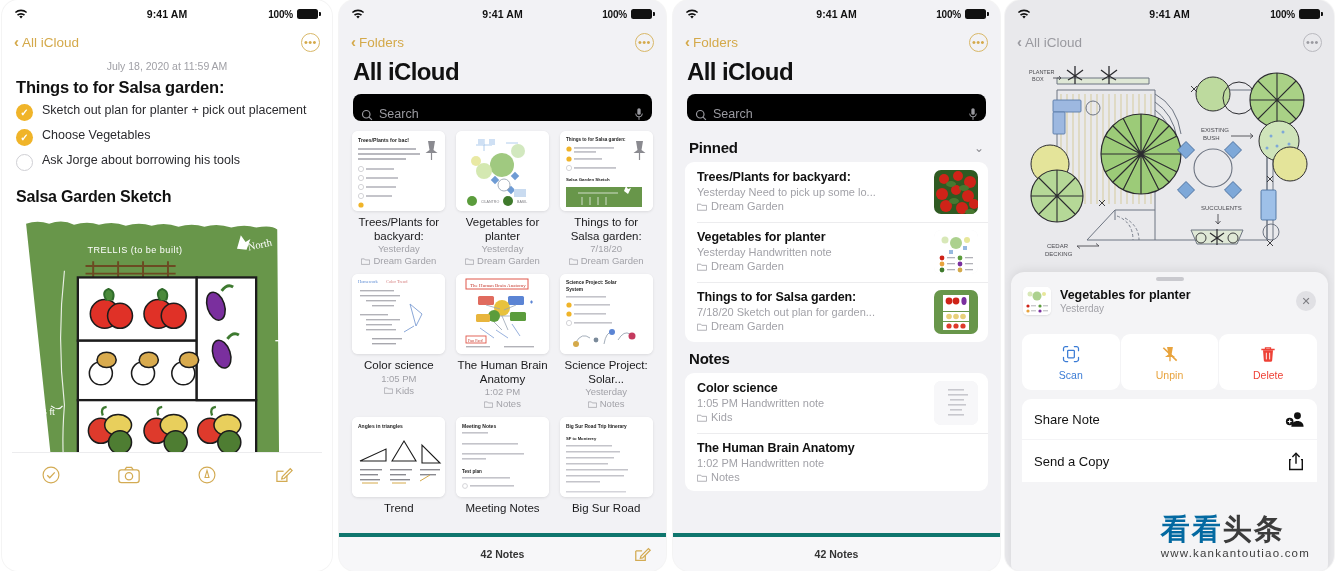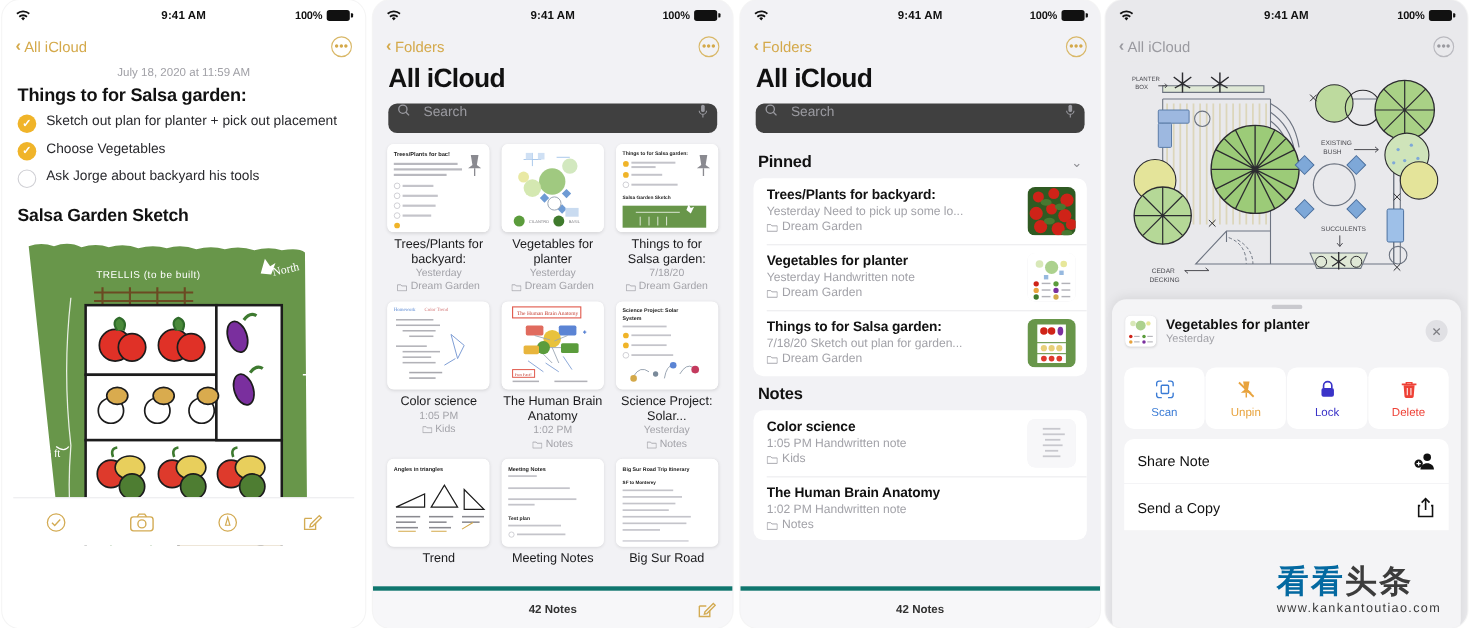--- a/index.html
+++ b/index.html
@@ -70,22 +70,22 @@
   .toolbar1 {
     position:absolute; left:0; right:0; bottom:0; height:44px; background:#fff;
     display:flex; align-items:center; justify-content:space-around;
     border-top:1px solid #ececee;
   }
   .tb-ic { color:#d3ab53; }
 
   
   .bigtitle { font-size:24px; font-weight:800; color:#111; padding: 2px 14px 8px; letter-spacing:-.6px;}
   .search {
-    margin: 0 14px 10px; height:27px; border-radius:8px; background:#404040;
-    display:flex; align-items:flex-start; gap:12px; padding: 0 8px;
+    margin: 0 14px 10px; height:27px; border-radius:8px; background:#000000;
+    display:flex; align-items:flex-end; gap:6px; padding: 0 8px;
   }
   .search .ph { font-size:12.5px; color:#9a9aa0; flex:1; }
   .mic { color:#9a9aa0; }
 
   
   .grid { padding: 0 12px; display:grid; grid-template-columns: repeat(3, 1fr); gap: 8px 8px; }
   .cell { display:flex; flex-direction:column; align-items:center; }
   .thumb {
     width: 93px; height: 80px; background:#fff; border-radius:6px;
     box-shadow: 0 1px 3px rgba(0,0,0,.10); overflow:hidden; position:relative;
@@ -179,21 +179,21 @@
       <div class="cl-row">
         <span class="cl-box done"></span>
         <span class="cl-text">Sketch out plan for planter + pick out placement</span>
       </div>
       <div class="cl-row">
         <span class="cl-box done"></span>
         <span class="cl-text">Choose Vegetables</span>
       </div>
       <div class="cl-row">
         <span class="cl-box todo"></span>
-        <span class="cl-text">Ask Jorge about backyard his tools</span>
+        <span class="cl-text">Ask Jorge about borrowing his tools</span>
       </div>
     </div>
 
     <div class="note-h2">Salsa Garden Sketch</div>
 
     <div class="sketch">
       <svg viewBox="0 0 310 290" width="310" height="278" style="display:block">
         <path d="M8 6 q12 -4 24 0 q14 -5 26 1 q14 -4 26 0 q15 -4 28 1 q14 -4 27 0 q14 -4 28 1 q14 -4 27 0 q14 -4 28 1 q14 -4 26 0 q16 -3 22 2 l2 250 q-10 5 -24 2 q-14 4 -28 0 q-14 4 -27 -1 q-14 4 -28 0 q-14 4 -27 0 q-15 4 -28 -1 q-14 4 -27 0 q-14 4 -28 0 q-12 3 -20 -2 z" fill="#68964a"></path>
         <text x="72" y="36" font-size="9.5" fill="#fff" font-family="Liberation Sans, sans-serif" letter-spacing=".5">TRELLIS (to be built)</text>
         <path d="M228 32 l4 -14 l5 7 l5 -3 l-4 11 z" fill="#fff"></path>
@@ -959,27 +959,20 @@
         <div class="qbtn">
           <svg width="20" height="20" viewBox="0 0 24 24">
             <path d="M8.5 3.5h7l-1.6 9 4.1 3.2H6l4.1-3.2z" fill="#e8a33d"></path>
             <path d="M12 15.7v5" stroke="#e8a33d" stroke-width="1.6"></path>
             <path d="M4 4.5 L20 20" stroke="#e8a33d" stroke-width="2"></path>
           </svg>
           <span class="qlabel" style="color:#e8a33d">Unpin</span>
         </div>
         <div class="qbtn">
           <svg width="20" height="20" viewBox="0 0 24 24">
-            <path d="M7.5 10.5V8a4.5 4.5 0 0 1 9 0v2.5" fill="none" stroke="#3a33c8" stroke-width="1.8"></path>
-            <rect x="5.2" y="10.5" width="13.6" height="9.5" rx="2.2" fill="#3a33c8"></rect>
-          </svg>
-          <span class="qlabel" style="color:#3a33c8">Lock</span>
-        </div>
-        <div class="qbtn">
-          <svg width="20" height="20" viewBox="0 0 24 24">
             <path d="M4 6.5h16" stroke="#ee4136" stroke-width="1.8"></path>
             <path d="M9 6.5V4.6h6v1.9" fill="none" stroke="#ee4136" stroke-width="1.6"></path>
             <path d="M6 7.5h12l-1 12.2a1.8 1.8 0 0 1-1.8 1.6H8.8A1.8 1.8 0 0 1 7 19.7z" fill="#ee4136"></path>
             <g stroke="#fff" stroke-width="1.1">
                 <path d="M10 10.5v8M14 10.5v8"></path>
               </g>
           </svg>
           <span class="qlabel" style="color:#ee4136">Delete</span>
         </div>
       </div>

